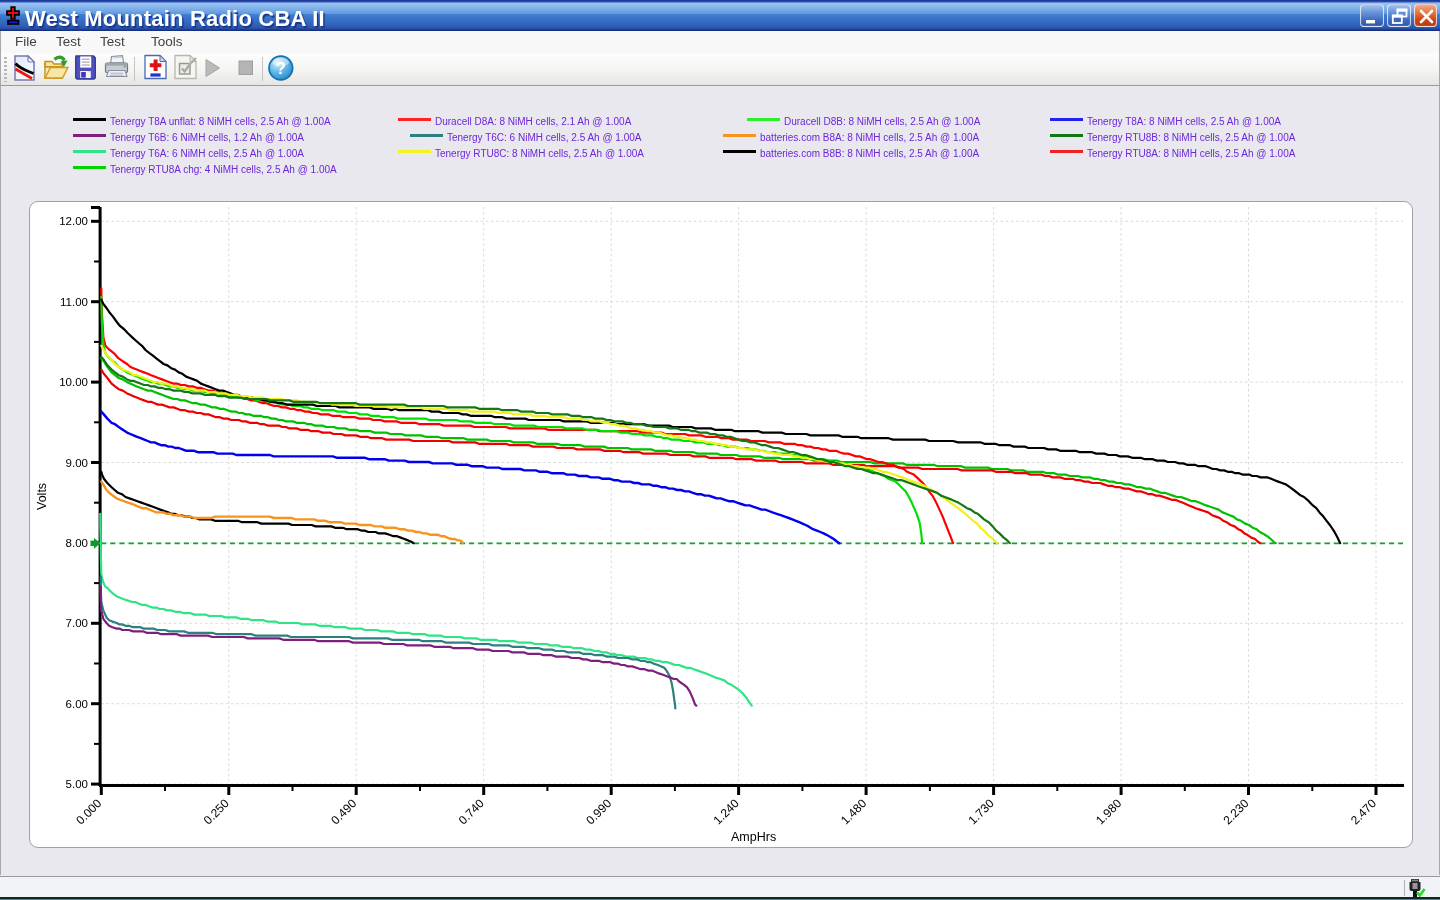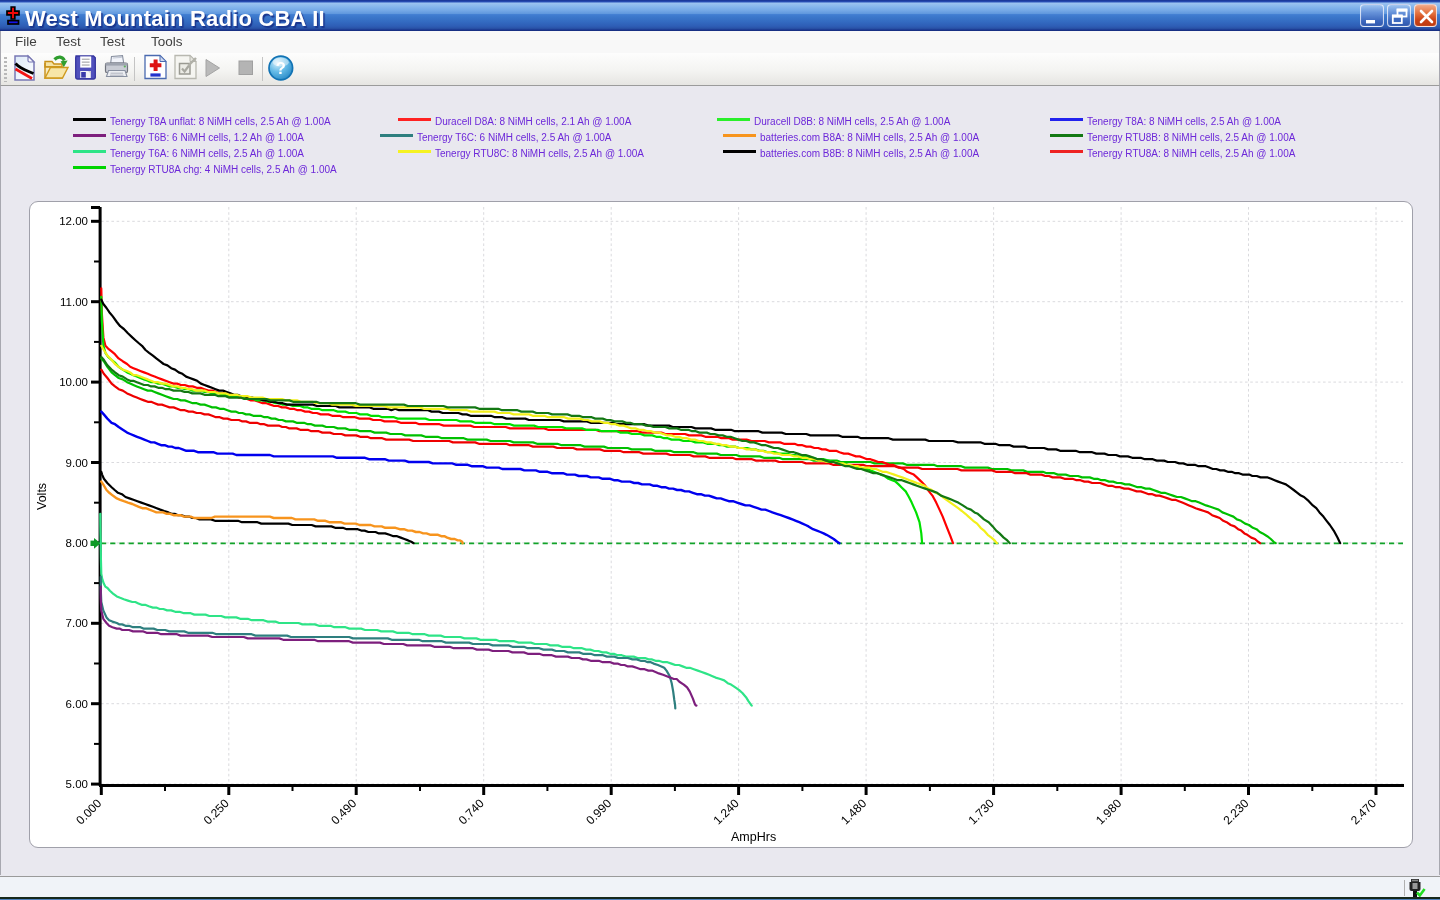--- a/index.html
+++ b/index.html
@@ -144,23 +144,23 @@
 </svg>
   <div class="tsep" style="left:133px"></div>
   <div class="tsep" style="left:261px"></div>
  </div>
  <div id="client">
   <div class="litem" style="left:72px;top:25px"><span class="lline" style="background:#000000"></span><span class="ltxt">Tenergy T8A unflat: 8 NiMH cells, 2.5 Ah @ 1.00A</span></div>
 <div class="litem" style="left:72px;top:41px"><span class="lline" style="background:#7d1f7d"></span><span class="ltxt">Tenergy T6B: 6 NiMH cells, 1.2 Ah @ 1.00A</span></div>
 <div class="litem" style="left:72px;top:57px"><span class="lline" style="background:#2ee487"></span><span class="ltxt">Tenergy T6A: 6 NiMH cells, 2.5 Ah @ 1.00A</span></div>
 <div class="litem" style="left:72px;top:73px"><span class="lline" style="background:#00d400"></span><span class="ltxt">Tenergy RTU8A chg: 4 NiMH cells, 2.5 Ah @ 1.00A</span></div>
 <div class="litem" style="left:397px;top:25px"><span class="lline" style="background:#ff2222"></span><span class="ltxt">Duracell D8A: 8 NiMH cells, 2.1 Ah @ 1.00A</span></div>
-<div class="litem" style="left:379px;top:41px"><span class="lline" style="background:#2e7f7f"></span><span class="ltxt">Tenergy T6C: 6 NiMH cells, 2.5 Ah @ 1.00A</span></div>
+<div class="litem" style="left:409px;top:41px"><span class="lline" style="background:#2e7f7f"></span><span class="ltxt">Tenergy T6C: 6 NiMH cells, 2.5 Ah @ 1.00A</span></div>
 <div class="litem" style="left:397px;top:57px"><span class="lline" style="background:#f5f222"></span><span class="ltxt">Tenergy RTU8C: 8 NiMH cells, 2.5 Ah @ 1.00A</span></div>
-<div class="litem" style="left:716px;top:25px"><span class="lline" style="background:#2aef2a"></span><span class="ltxt">Duracell D8B: 8 NiMH cells, 2.5 Ah @ 1.00A</span></div>
+<div class="litem" style="left:746px;top:25px"><span class="lline" style="background:#2aef2a"></span><span class="ltxt">Duracell D8B: 8 NiMH cells, 2.5 Ah @ 1.00A</span></div>
 <div class="litem" style="left:722px;top:41px"><span class="lline" style="background:#f7941d"></span><span class="ltxt">batteries.com B8A: 8 NiMH cells, 2.5 Ah @ 1.00A</span></div>
 <div class="litem" style="left:722px;top:57px"><span class="lline" style="background:#000000"></span><span class="ltxt">batteries.com B8B: 8 NiMH cells, 2.5 Ah @ 1.00A</span></div>
 <div class="litem" style="left:1049px;top:25px"><span class="lline" style="background:#2222ee"></span><span class="ltxt">Tenergy T8A: 8 NiMH cells, 2.5 Ah @ 1.00A</span></div>
 <div class="litem" style="left:1049px;top:41px"><span class="lline" style="background:#137813"></span><span class="ltxt">Tenergy RTU8B: 8 NiMH cells, 2.5 Ah @ 1.00A</span></div>
 <div class="litem" style="left:1049px;top:57px"><span class="lline" style="background:#ee2222"></span><span class="ltxt">Tenergy RTU8A: 8 NiMH cells, 2.5 Ah @ 1.00A</span></div>
   <div id="panel"></div>
  </div>
  <svg style="position:absolute;left:0;top:0" width="1440" height="900" viewBox="0 0 1440 900" font-family="Liberation Sans, sans-serif" fill="#000">
 <line x1="228.8" y1="207" x2="228.8" y2="784" stroke="#d6d6da" stroke-width="0.9" stroke-dasharray="2.6,2.6"></line>
 <line x1="356.2" y1="207" x2="356.2" y2="784" stroke="#d6d6da" stroke-width="0.9" stroke-dasharray="2.6,2.6"></line>

